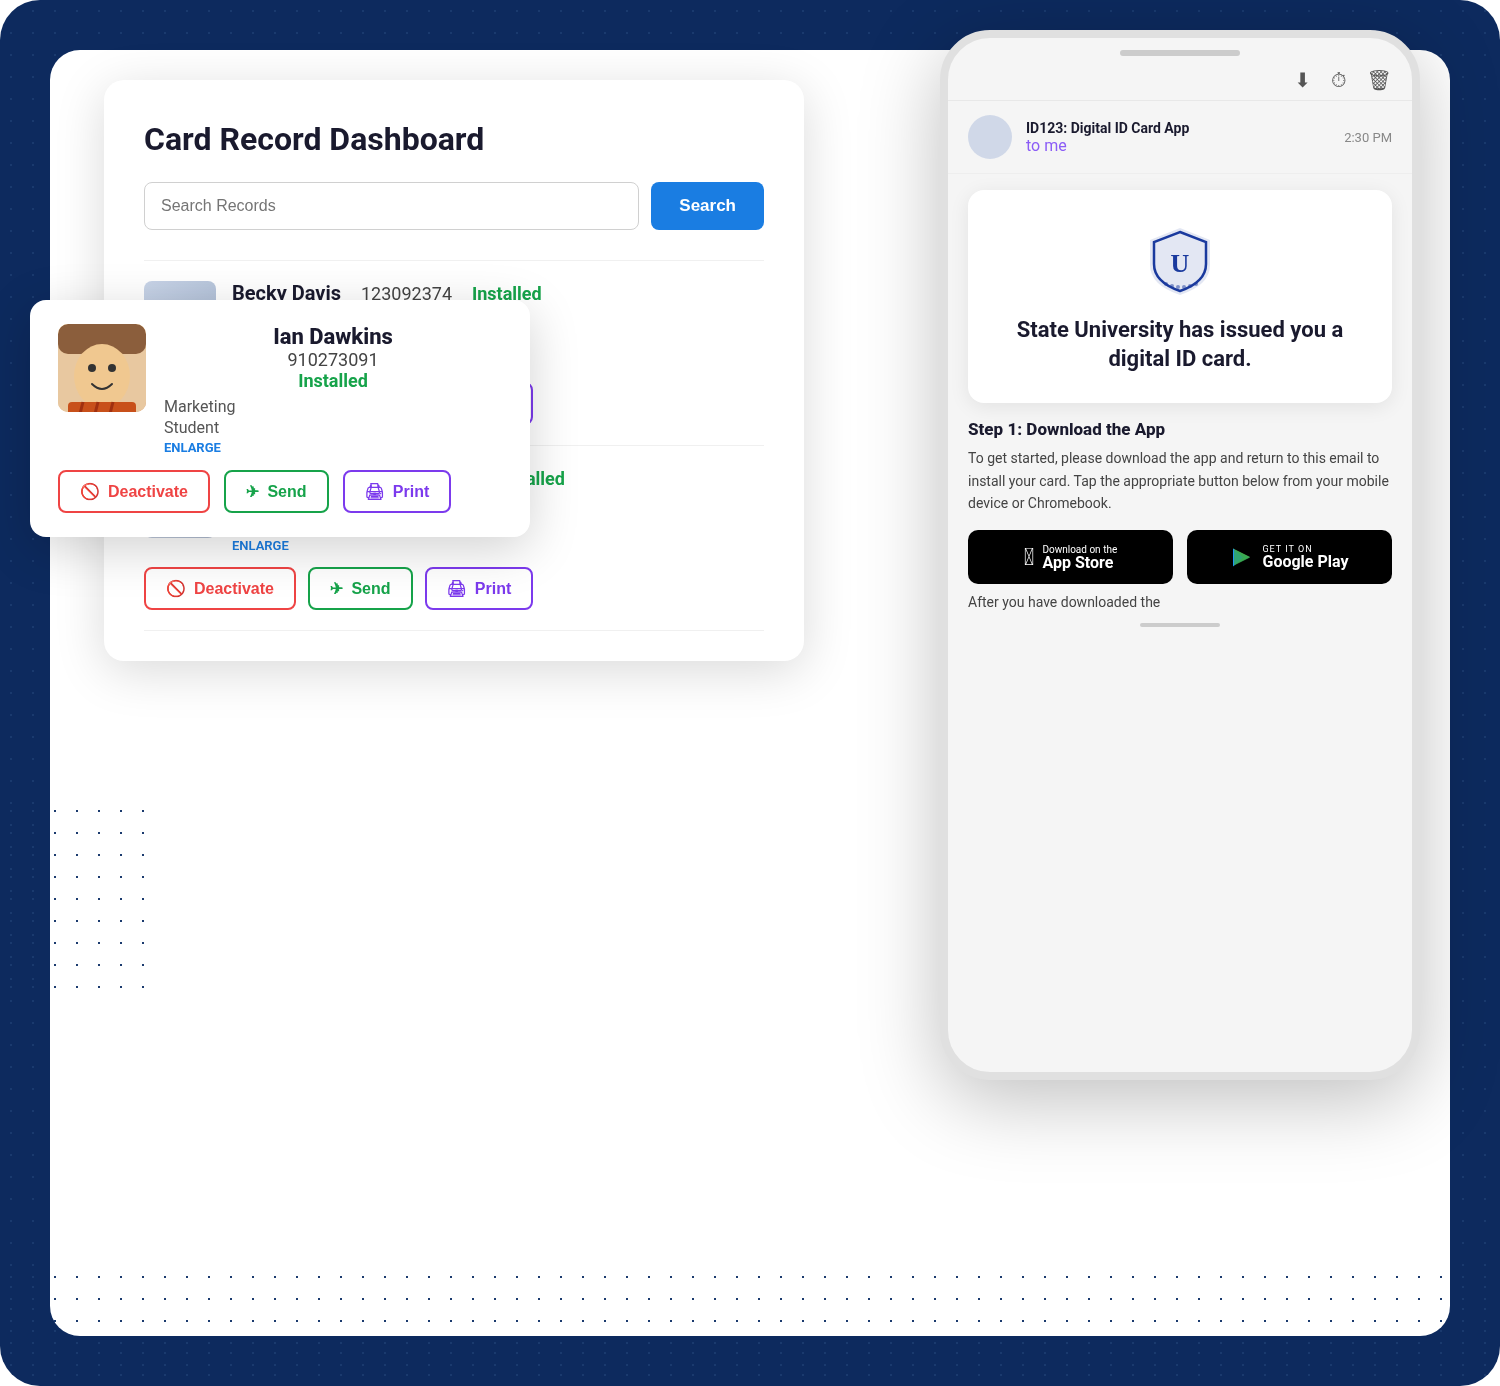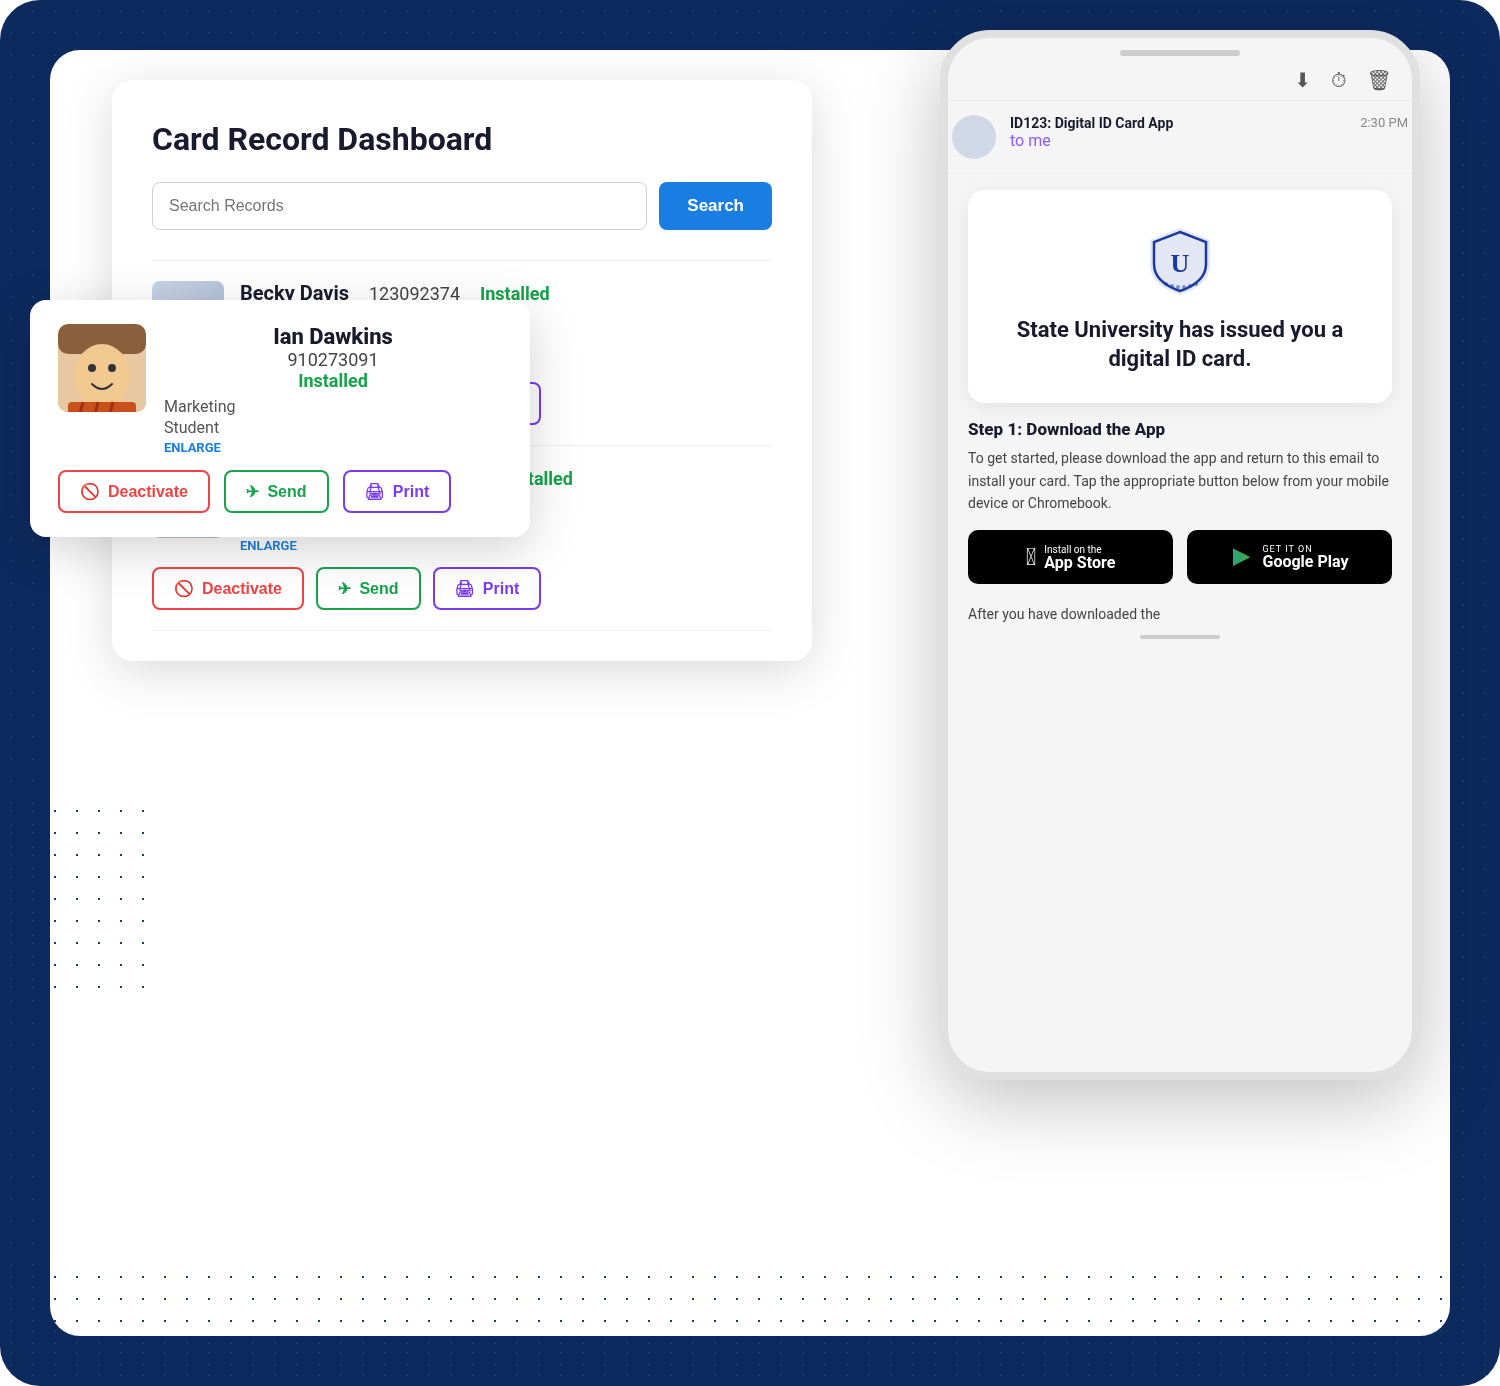--- a/index.html
+++ b/index.html
@@ -31,21 +31,21 @@
       height: 1286px;
       background: #ffffff;
       border-radius: 30px;
       z-index: 1;
     }
 
     
     .dashboard-card {
       position: absolute;
       top: 80px;
-      left: 112px;
+      left: 104px;
       width: 700px;
       background: #ffffff;
       border-radius: 20px;
       box-shadow: 0 10px 50px rgba(0,0,0,0.15);
       padding: 40px 40px 30px 40px;
       z-index: 10;
     }
 
     .dashboard-title {
       font-size: 32px;
@@ -333,22 +333,23 @@
     }
 
     .phone-toolbar-icon {
       font-size: 20px;
       color: #555;
     }
 
     
     .email-header {
       display: flex;
+      align-items: center;
       gap: 14px;
-      padding: 14px 4px;
+      padding: 14px 20px;
       border-bottom: 1px solid #eee;
     }
 
     .email-avatar-circle {
       width: 44px;
       height: 44px;
       border-radius: 50%;
       background: #d0d8e8;
       flex-shrink: 0;
     }
@@ -453,21 +454,21 @@
       font-size: 17px;
       font-weight: 800;
       color: #1a1a2e;
       margin-top: 16px;
     }
 
     .step2-text {
       font-size: 14px;
       color: #444;
       line-height: 1.5;
-      margin-top: 20px;
+      margin-top: 8px;
     }
 
     .scroll-indicator {
       width: 80px;
       height: 4px;
       background: #ccc;
       border-radius: 2px;
       margin: 10px auto 0 auto;
     }
 
@@ -678,21 +679,21 @@
       <div class="email-card-title">State University has issued you a digital ID card.</div>
     </div>
 
     <div class="step-title">Step 1: Download the App</div>
     <div class="step-text">To get started, please download the app and return to this email to install your card. Tap the appropriate button below from your mobile device or Chromebook.</div>
 
     <div class="app-buttons">
       <div class="app-btn">
         <span class="apple-icon"></span>
         <div class="app-btn-text">
-          <span class="app-btn-sub">Install on the</span>
+          <span class="app-btn-sub">Download on the</span>
           <span class="app-btn-name">App Store</span>
         </div>
       </div>
       <div class="app-btn">
         <svg class="play-icon" viewBox="0 0 24 24">
           <path d="M3 20.5v-17l17 8.5z" fill="#4CAF50"></path>
           <path d="M3 3.5l10 9-10 9V3.5z" fill="#2196F3"></path>
           <path d="M3 3.5L13 12.5 3 3.5z" fill="#FF5722"></path>
           <path d="M3 20.5L13 12.5 3 20.5z" fill="#FFC107"></path>
 

